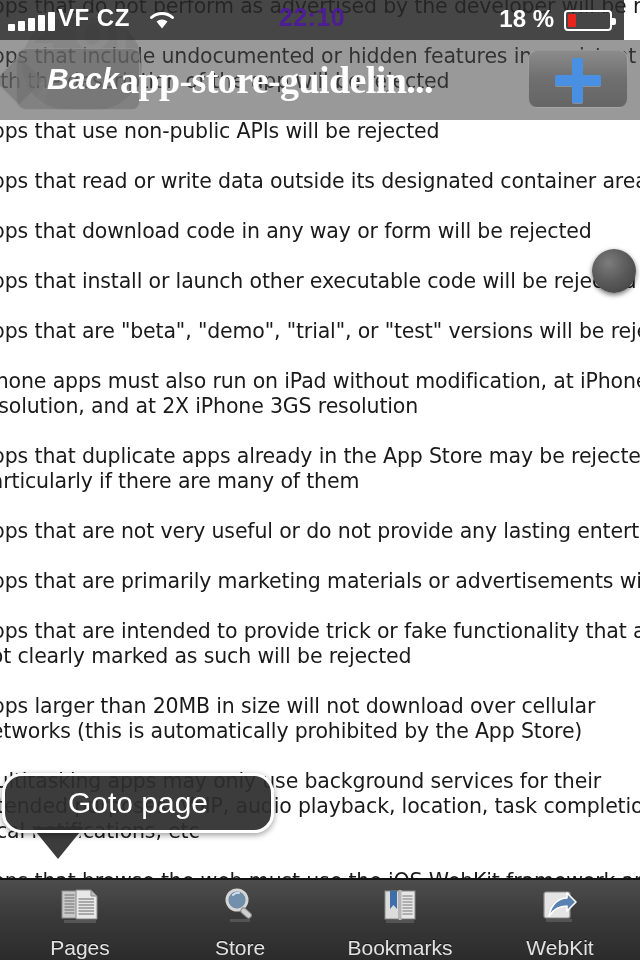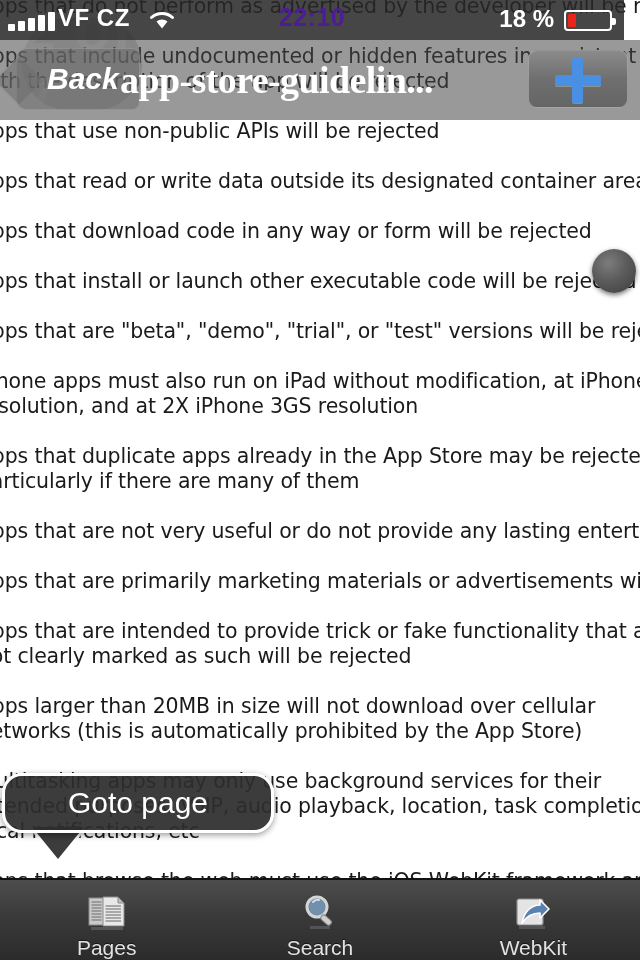--- a/index.html
+++ b/index.html
@@ -307,21 +307,21 @@
     border-top: 2px solid #111;
     display: flex;
     z-index: 45;
   }
   .tb-item {
     flex: 1;
     position: relative;
     display: flex;
     flex-direction: column;
     align-items: center;
-    justify-content: flex-end;
+    justify-content: space-between;
     padding-top: 6px;
   }
   .tb-icon {
     width: 44px;
     height: 42px;
     position: relative;
   }
   .tb-label {
     margin-top: 1px;
     color: #e2e2e2;
@@ -434,23 +434,44 @@
     <div class="tb-item">
       <div class="tb-icon">
         <svg width="44" height="42" viewBox="0 0 44 42">
           <circle cx="19" cy="14" r="10" fill="#5e7f9c" stroke="#d5d5d5" stroke-width="3"></circle>
           <circle cx="19" cy="14" r="8" fill="#7d9ab3" opacity="0.65"></circle>
           <path d="M15 9 a6 6 0 0 1 6 -2" stroke="#cfe0ec" stroke-width="2" fill="none" stroke-linecap="round"></path>
           <rect x="25.5" y="21" width="12" height="5.5" rx="2.5" transform="rotate(42 25.5 21)" fill="#cfcfcf" stroke="#8a8a8a" stroke-width="1"></rect>
           <rect x="12" y="33" width="20" height="3" fill="rgba(200,200,200,0.2)"></rect>
         </svg>
       </div>
-      <div class="tb-label">Search</div>
-    </div>
-
+      <div class="tb-label">Store</div>
+    </div>
+
+    <div class="tb-item">
+      <div class="tb-icon">
+        <svg width="44" height="42" viewBox="0 0 44 42">
+          <rect x="7" y="5" width="14" height="28" fill="#dcdcdc" stroke="#8a8a8a" stroke-width="1"></rect>
+          <rect x="22" y="5" width="15" height="28" fill="#e6e6e6" stroke="#8a8a8a" stroke-width="1"></rect>
+          <rect x="20.5" y="4" width="3" height="30" fill="#b5b5b5"></rect>
+          <path d="M12 5 h7 v18 l-3.5 -4 l-3.5 4 z" fill="#3f6fa8"></path>
+          <g stroke="#8a8a8a" stroke-width="1.2">
+            <line x1="24.5" y1="10" x2="34.5" y2="10"></line>
+              <line x1="24.5" y1="13" x2="34.5" y2="13"></line>
+            <line x1="24.5" y1="16" x2="34.5" y2="16"></line>
+              <line x1="24.5" y1="19" x2="34.5" y2="19"></line>
+            <line x1="24.5" y1="22" x2="34.5" y2="22"></line>
+              <line x1="24.5" y1="25" x2="34.5" y2="25"></line>
+            <line x1="24.5" y1="28" x2="34.5" y2="28"></line>
+          </g>
+          <rect x="8" y="34" width="28" height="3" fill="rgba(200,200,200,0.2)"></rect>
+        </svg>
+      </div>
+      <div class="tb-label">Bookmarks</div>
+    </div>
 
     <div class="tb-item">
       <div class="tb-icon">
         <svg width="44" height="42" viewBox="0 0 44 42">
           <rect x="6" y="6" width="26" height="26" rx="2" fill="#e4e4e4" stroke="#8d8d8d" stroke-width="1.2"></rect>
           <path d="M10 29 c2 -13 12 -17 19 -17" stroke="#d8d8d8" stroke-width="1" fill="none"></path>
           <path d="M11 30 C13 17 22 12 29 12 l0 -5 l9 9 l-9 9 l0 -5 c-8 0 -14 4 -18 10 z" fill="#5a82b0" stroke="#ffffff" stroke-width="1.6" stroke-linejoin="round"></path>
           <rect x="8" y="33" width="26" height="3" fill="rgba(200,200,200,0.2)"></rect>
         </svg>
       </div>

